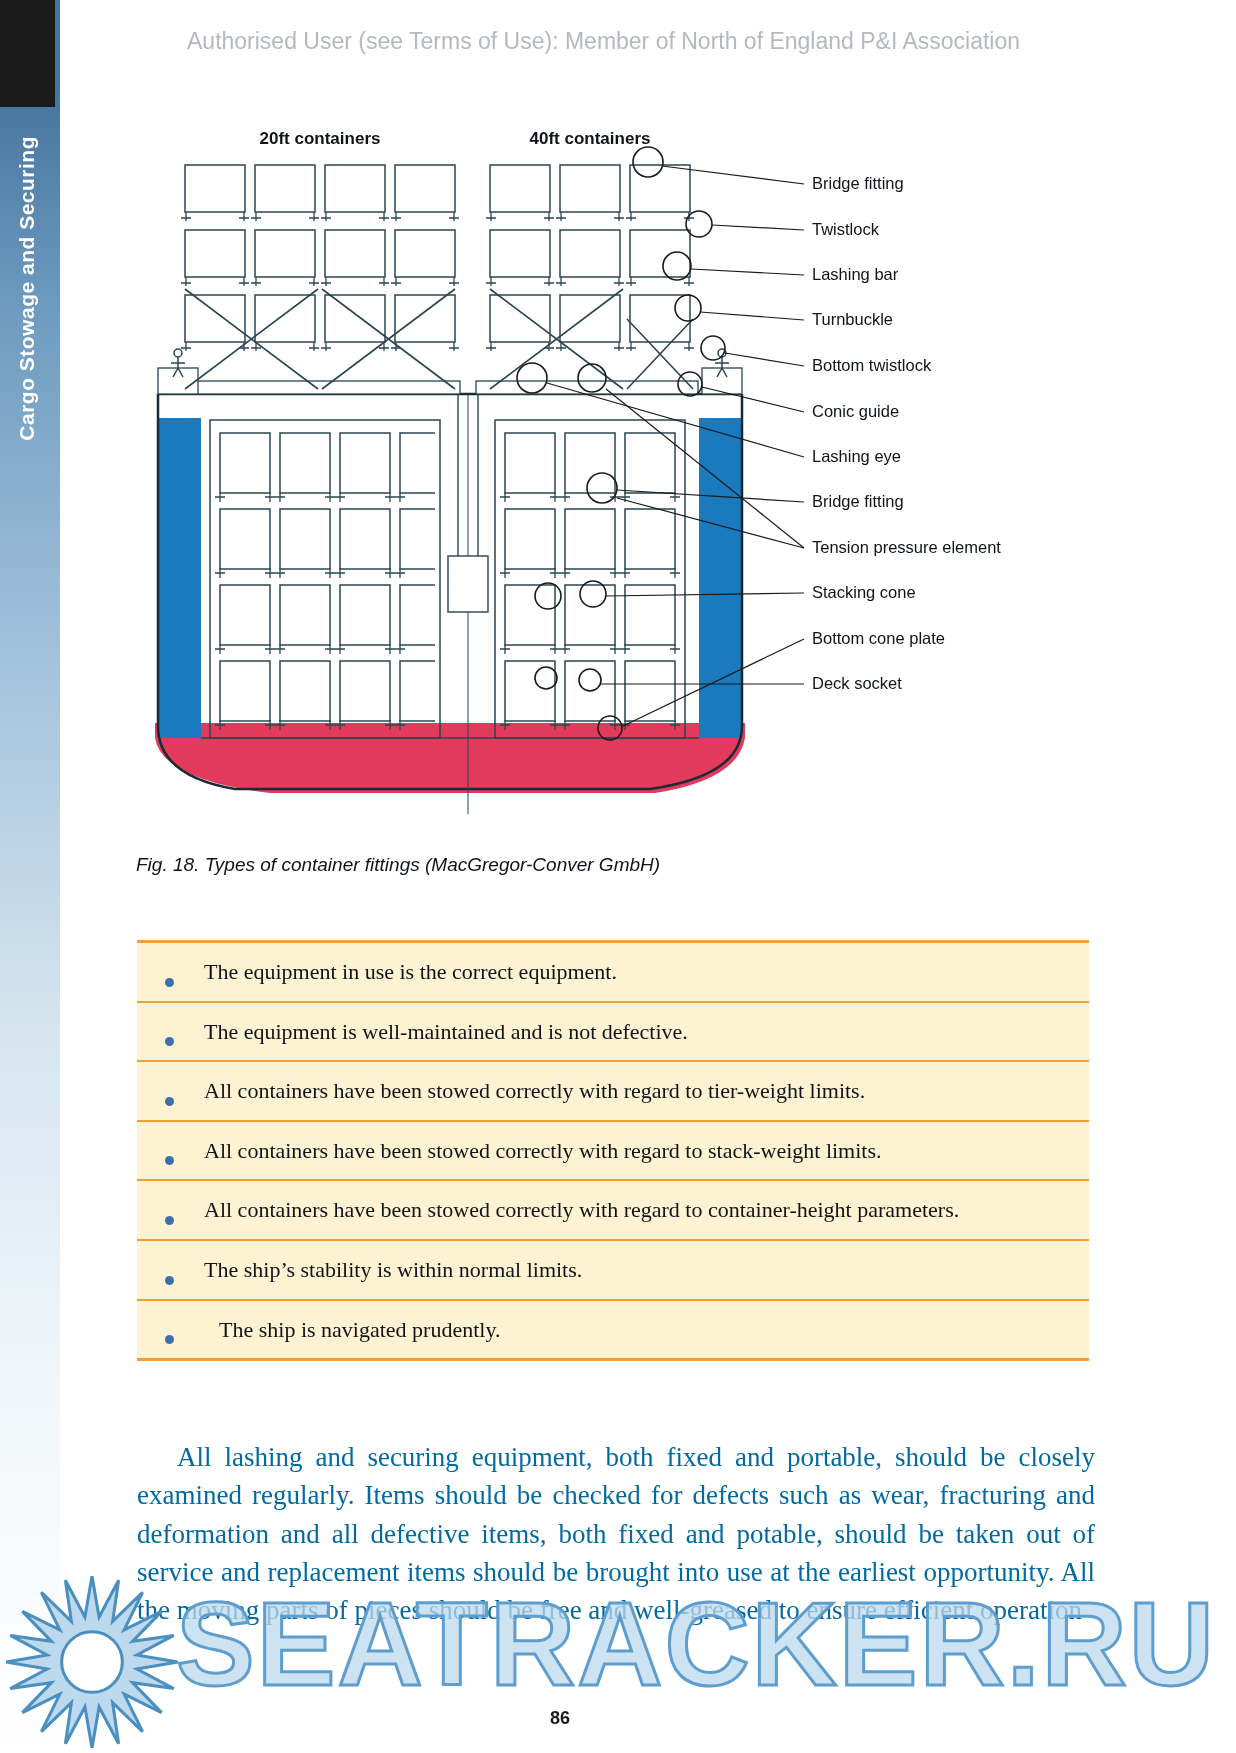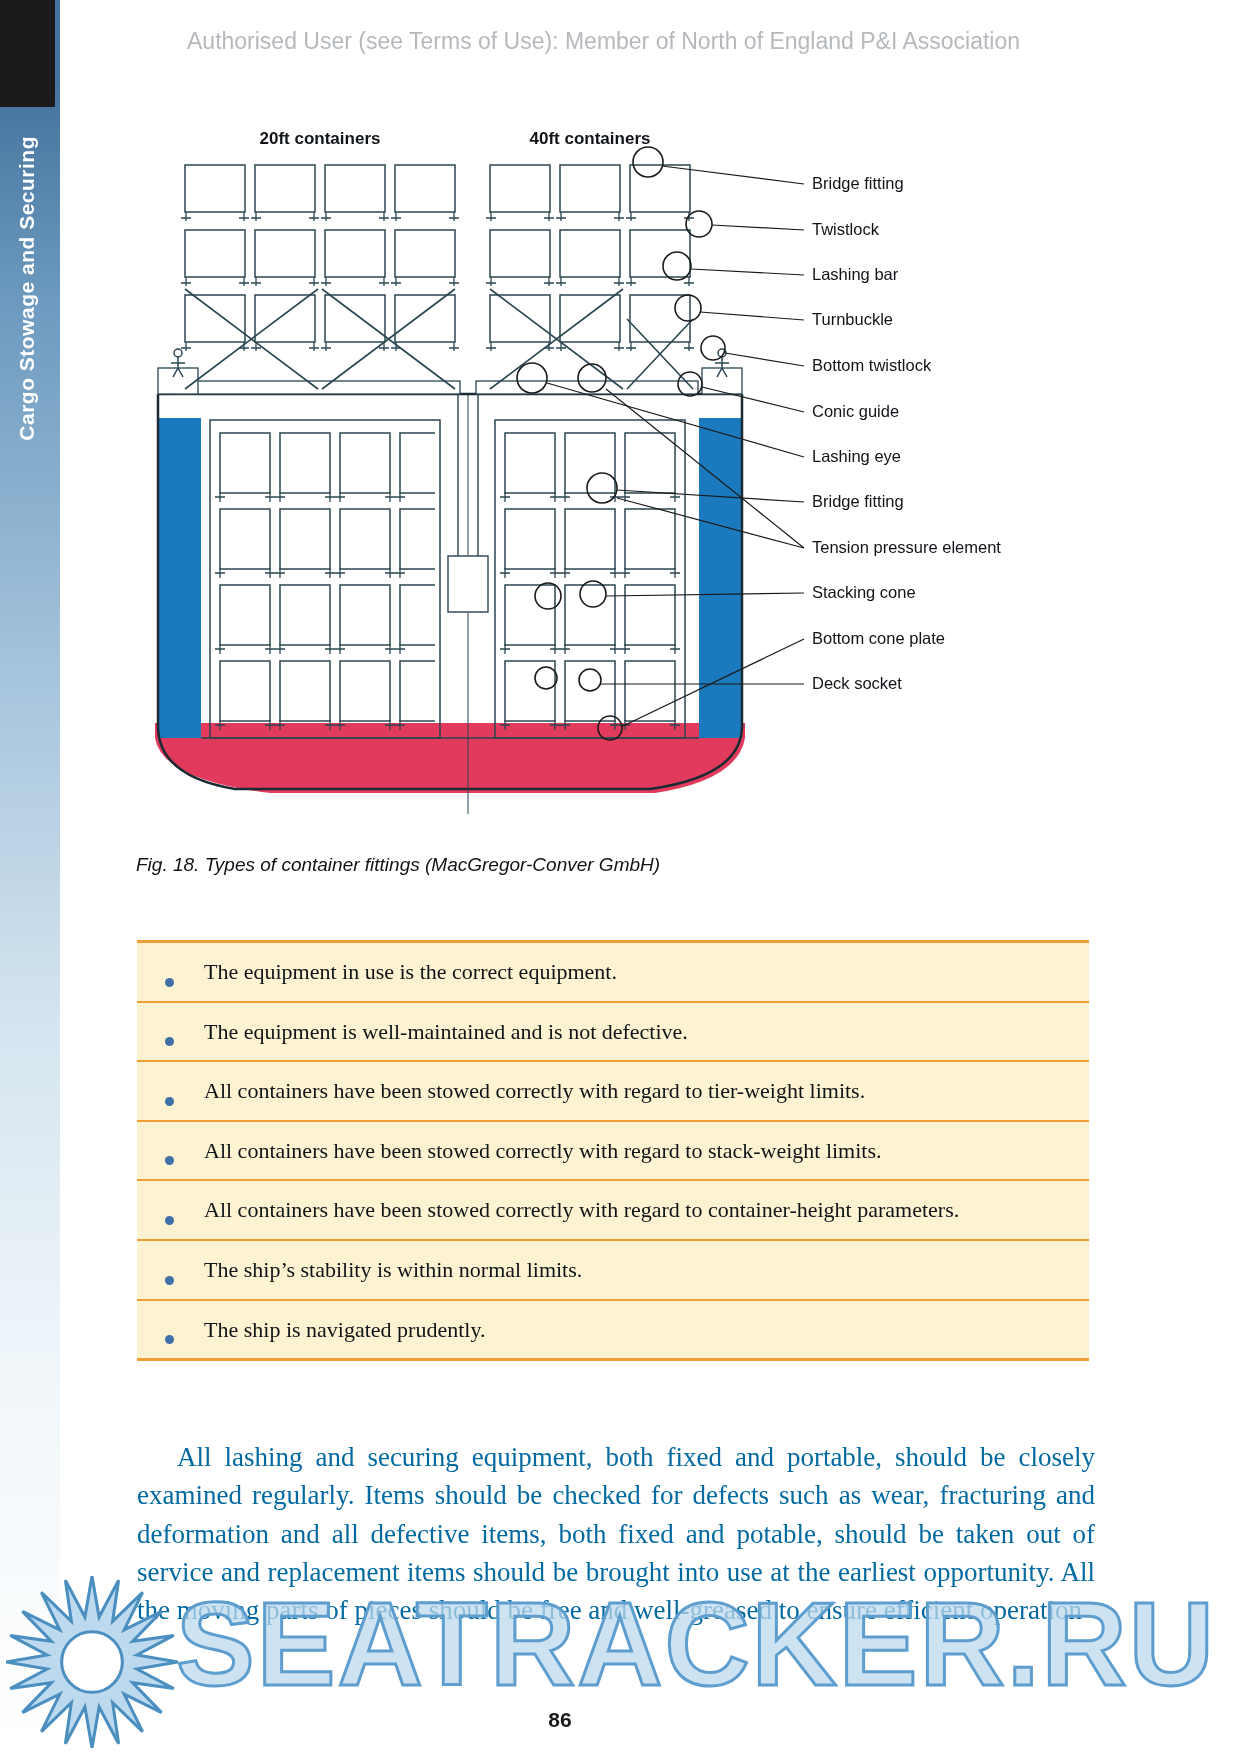--- a/index.html
+++ b/index.html
@@ -40,21 +40,21 @@
   }
   .box-title {
     background:#fcedbe; padding:13px 18px 12px 14px;
     font-family:"Liberation Serif", serif; font-weight:bold; font-size:24px; color:#15202b;
     border-bottom:3px solid #ef9f35;
   }
   .assump-row {
     display:flex; align-items:flex-end;
     padding:15px 22px 14px 14px; border-bottom:2px solid #ef9f35;
   }
-  .assump-row:last-child { border-bottom:none; }
+  .assump-row:last-child { border-bottom:none;gap:15px; }
   .bullet {
     flex:0 0 9px; width:9px; height:9px; border-radius:50%;
     background:#3f6fa8; margin:10px 30px 0 14px;
   }
   .row-text { font-size:22px; color:#101418; line-height:1.3; }
   
   .body-text {
     position:absolute; left:137px; top:1438px; width:958px; z-index:2;
     font-size:27px; color:#0369a1; line-height:1.42;
     text-align:justify; text-indent:40px;
@@ -66,21 +66,21 @@
     position:absolute; left:176px; top:-4px; width:1060px;
     font-family:"Liberation Sans", sans-serif; font-weight:bold;
     font-size:118px; letter-spacing:2px; line-height:160px;
     color:rgba(190,218,238,0.75);
     -webkit-text-stroke:3px #5d9ecf;
     text-stroke:3px #5d9ecf;
     white-space:nowrap;
   }
   .page-number {
     position:absolute; left:0; top:1708px; width:1120px; text-align:center; z-index:5;
-    font-family:"Liberation Sans", sans-serif; font-weight:bold; font-size:21px; color:#1a1a1a;
+    font-family:"Liberation Sans", sans-serif; font-weight:bold; font-size:18px; color:#1a1a1a;
   }
   
   .fig-label { font-family:"Liberation Sans", sans-serif; font-size:16.5px; fill:#101418; }
   .fig-coltitle { font-family:"Liberation Sans", sans-serif; font-size:17px; font-weight:bold; fill:#101418; }
 </style>
 </head>
 <body>
 
 <div class="page">
 

